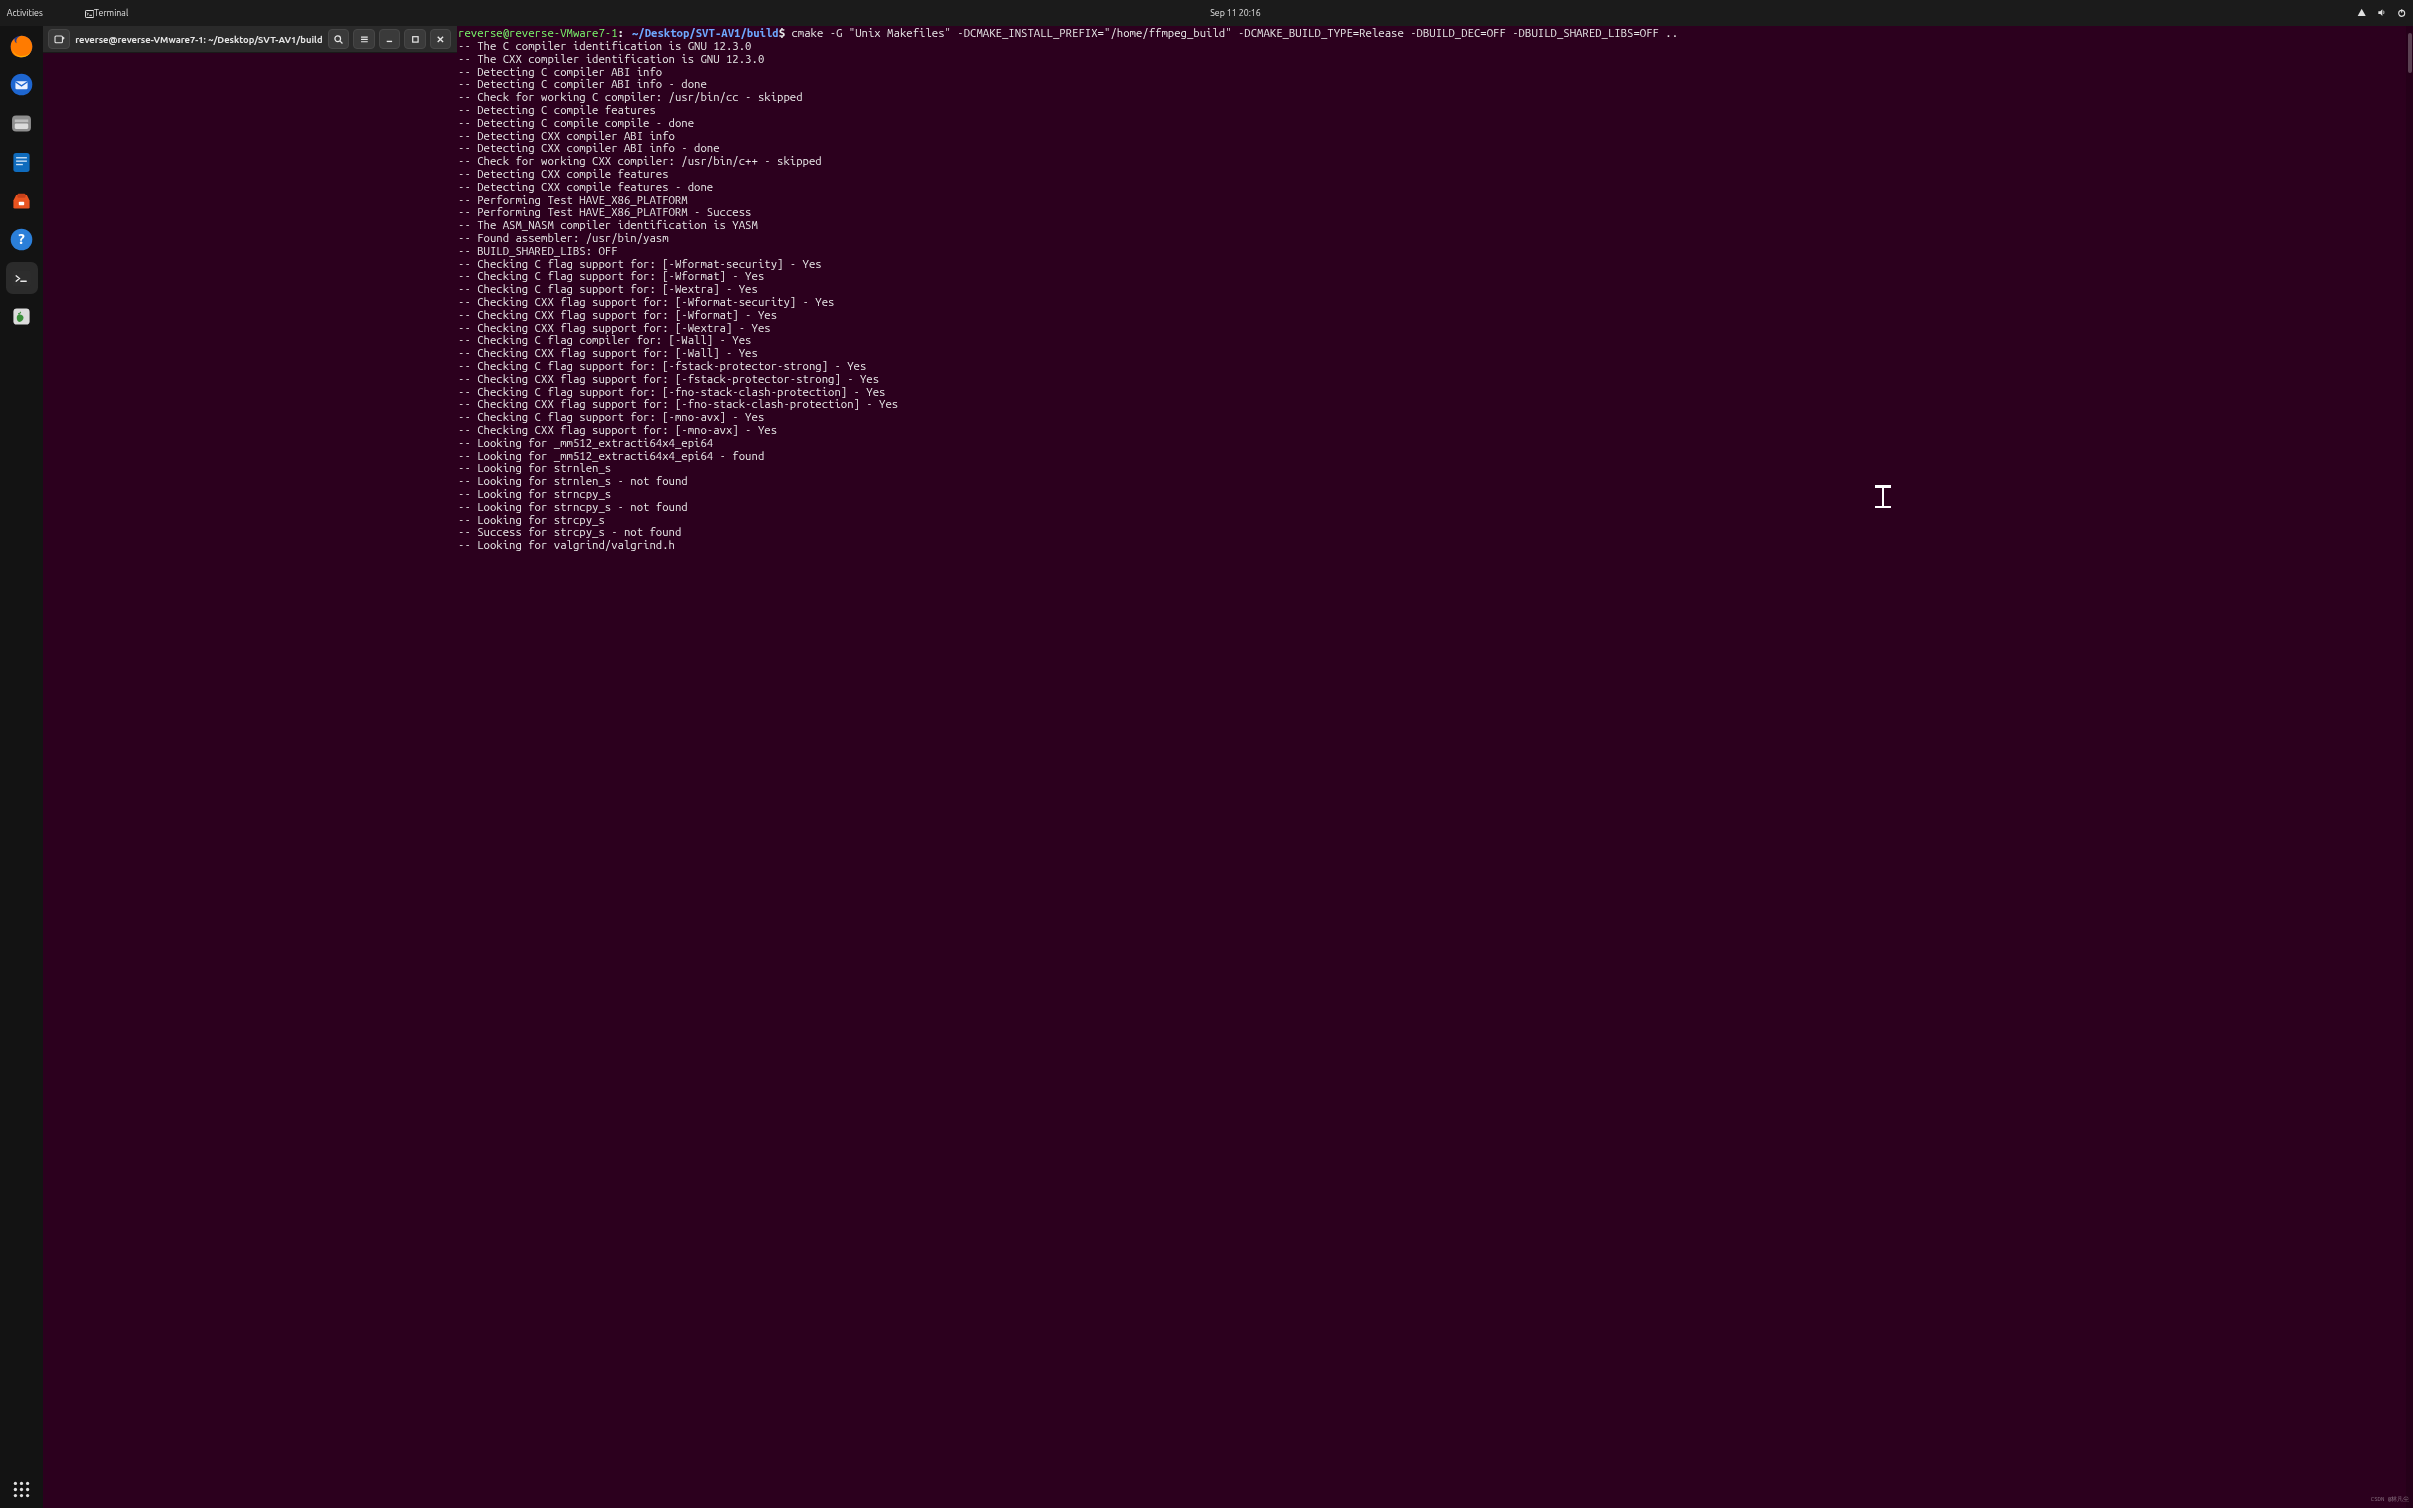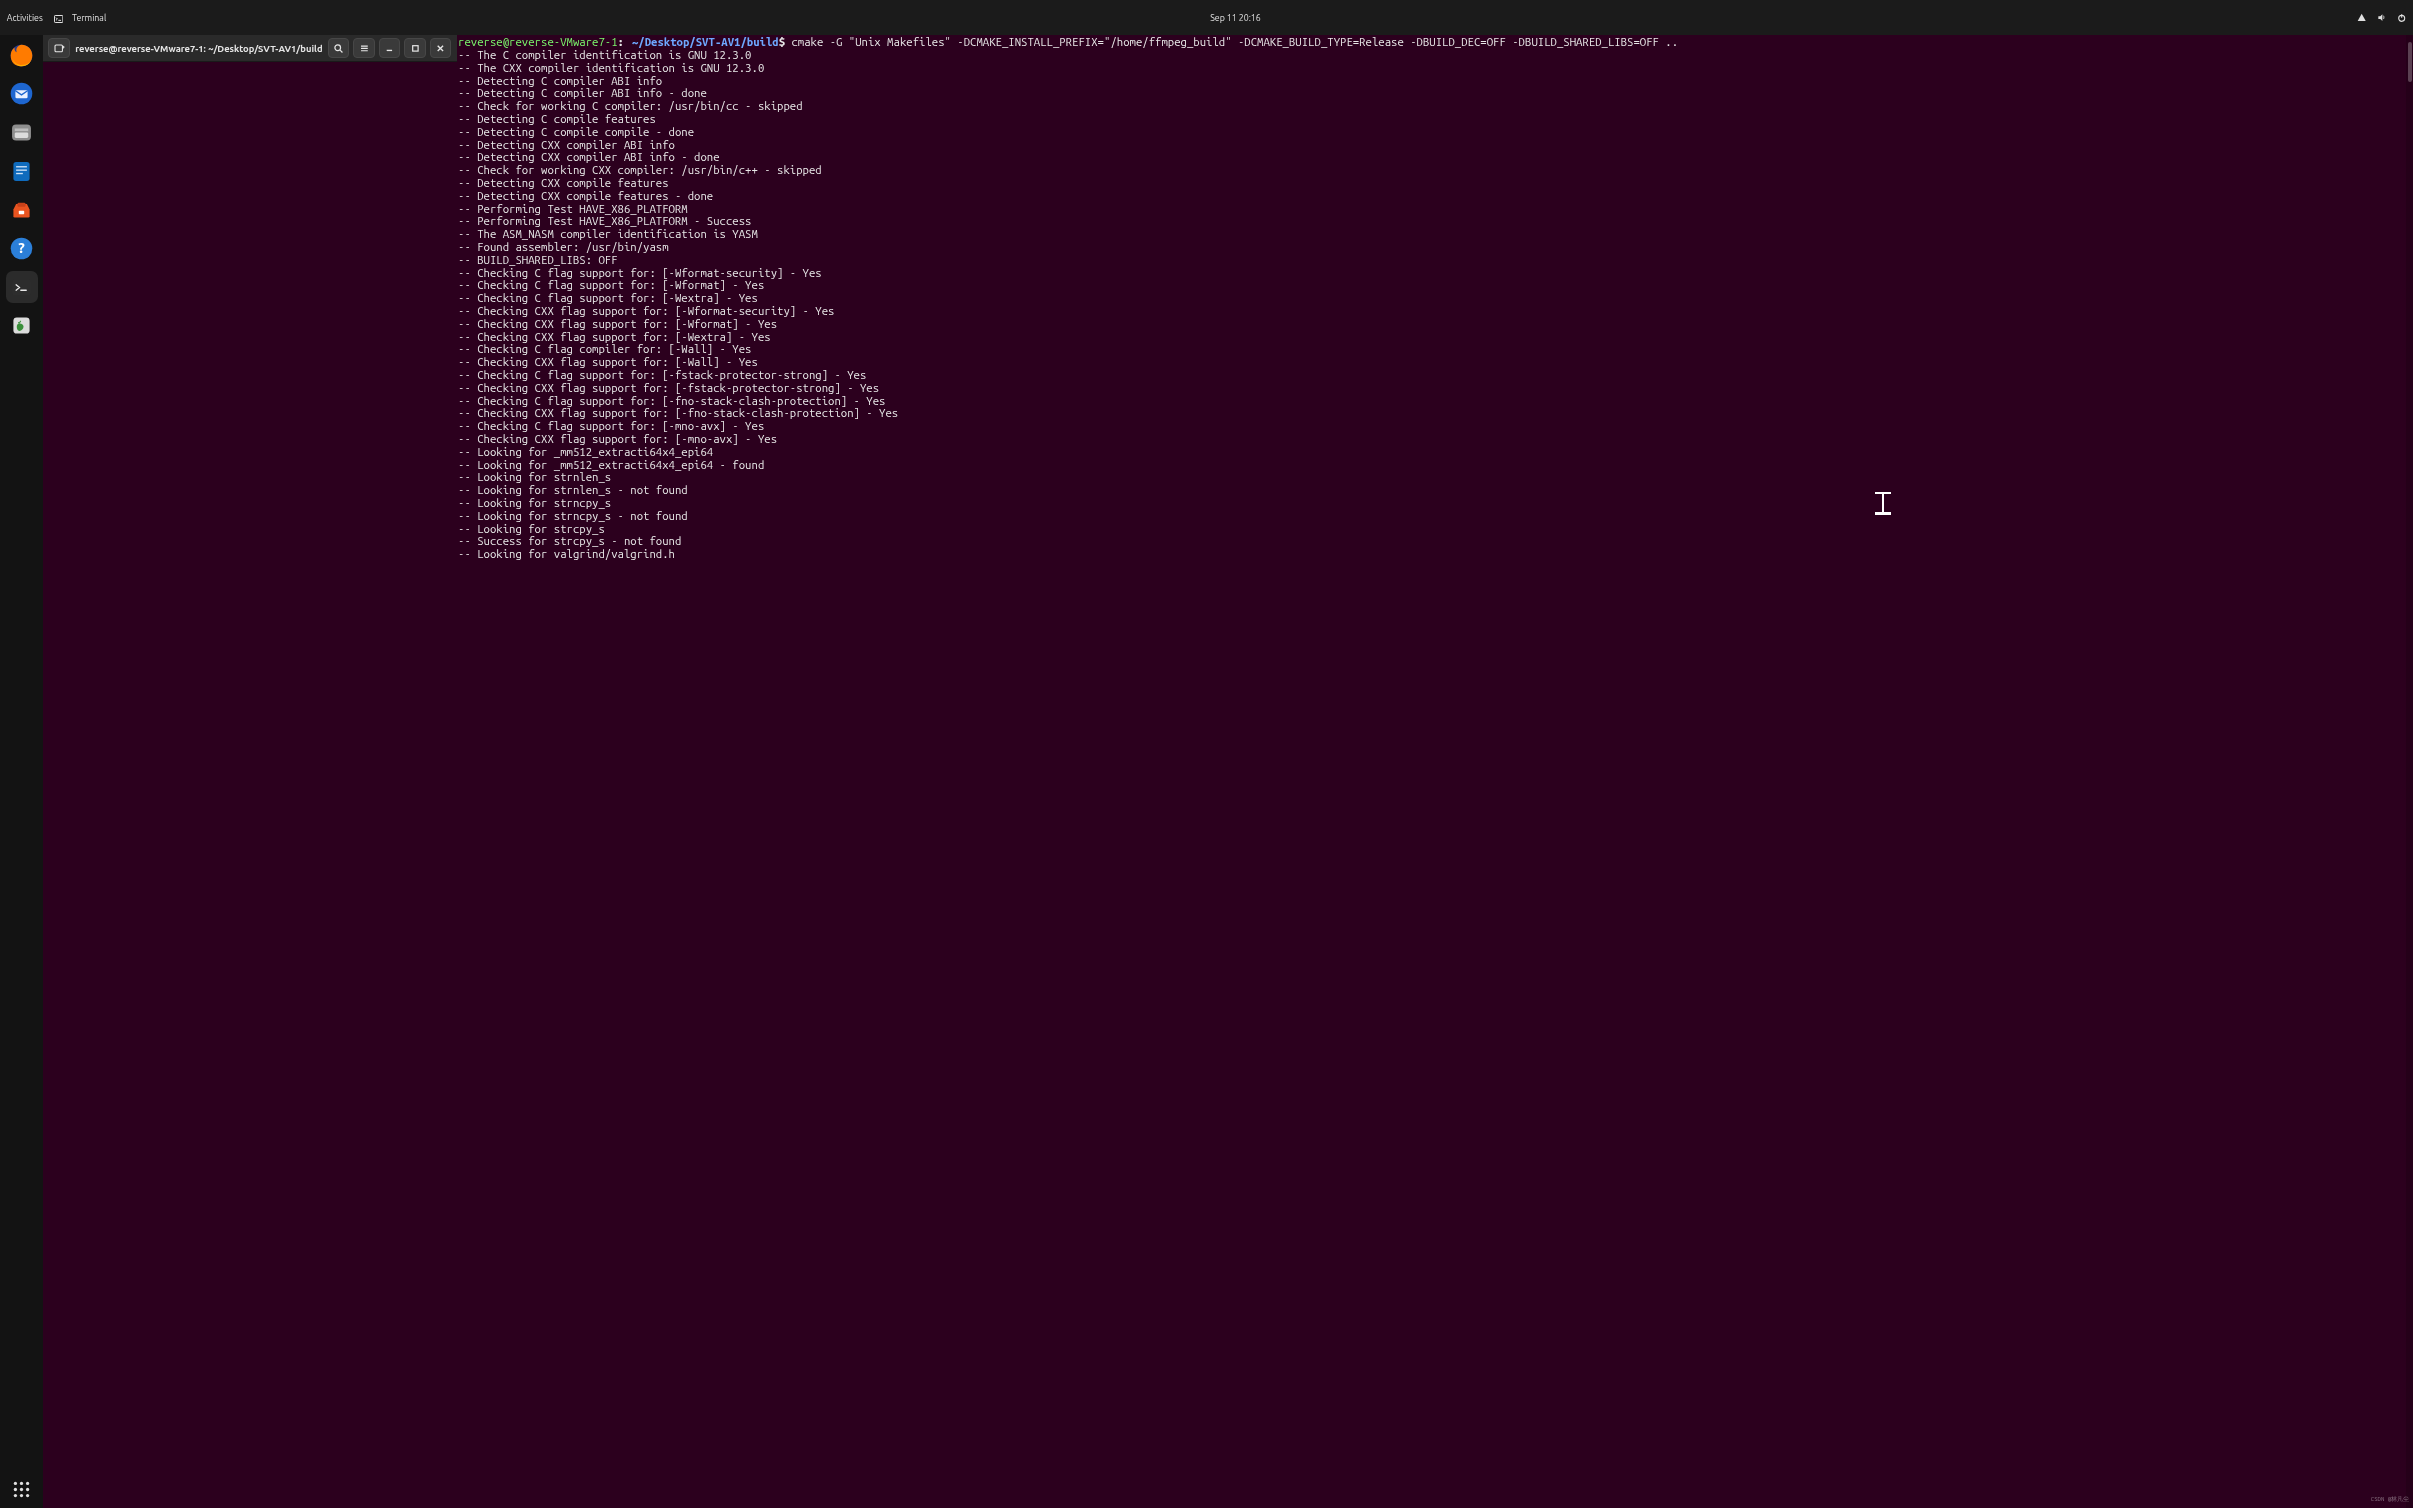--- a/index.html
+++ b/index.html
@@ -6,35 +6,35 @@
   html, body { width: 100%; height: 100%; overflow: hidden; }
   body {
     font-family: "Ubuntu", "DejaVu Sans", sans-serif;
     background: #1e1e1e;
     color: #dcdcdc;
     display: flex;
     flex-direction: column;
   }
   
   .topbar {
-    height: 35px;
+    height: 26px;
     background: #1b1b1b;
     color: #e0e0e0;
     display: flex;
     align-items: center;
     padding: 0 6.7px;
     font-size: 8.8px;
     flex: 0 0 auto;
     justify-content: space-between;
   }
   .topbar .left, .topbar .right, .topbar .center {
     display: flex; align-items: center; gap: 10.8px;
   }
   .topbar .center { position: absolute; left: 50%; transform: translateX(-50%); margin-left: 29px; }
-  .panel-app { display: flex; align-items: flex-end; gap: 9px; }
+  .panel-app { display: flex; align-items: flex-end; gap: 0; margin-left: 31px; }
   .icon { display: inline-flex; align-items: center; justify-content: center; }
 
   
   .workarea {
     flex: 1 1 auto;
     display: flex;
     min-height: 0;
     background: #101010;
   }
 

